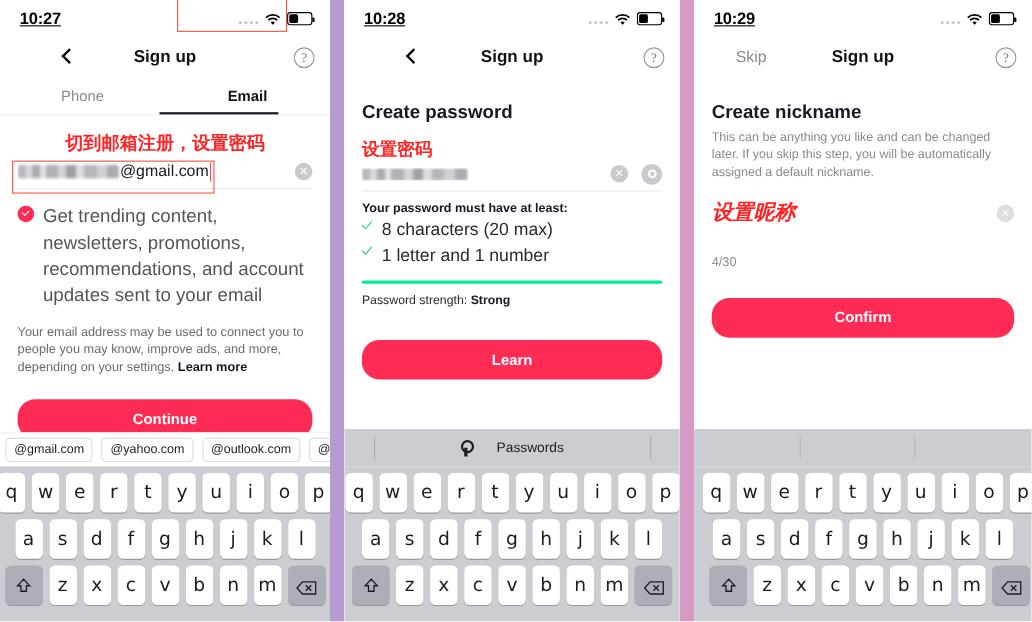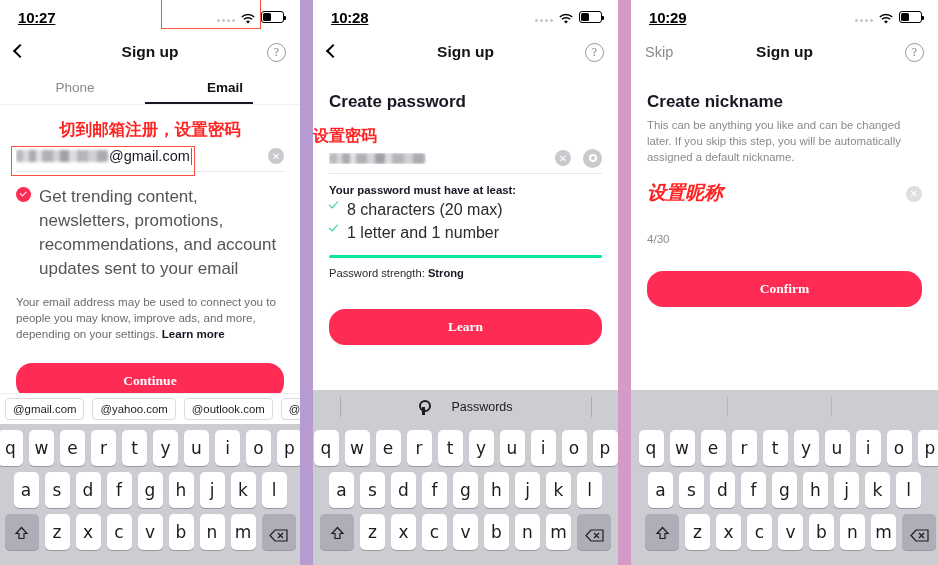--- a/index.html
+++ b/index.html
@@ -41,21 +41,21 @@
     content: ""; position: absolute; right: -3.2px; top: 3.5px;
     width: 2px; height: 4px; background: #000; border-radius: 0 1px 1px 0;
   }
   .batt span { display: block; height: 100%; background: #000; border-radius: 1.5px; }
 
   
   .navbar {
     height: 36px; display: flex; align-items: center; position: relative;
     padding: 0 14px;
   }
-  .nav-left { width: 52px; display: flex; align-items: center; }
+  .nav-left { width: 52px; display: flex; align-items: center; justify-content: flex-end; }
   .chev-back {
     width: 9px; height: 16px; position: relative; cursor: pointer;
   }
   .chev-back::before {
     content: ""; position: absolute; left: 1px; top: 2px;
     width: 8px; height: 8px; border-left: 2px solid #000; border-bottom: 2px solid #000;
     transform: rotate(45deg);
   }
   .skip-btn { font-size: 14.5px; color: #8a8a8e; cursor: pointer; }
   .nav-title {
@@ -150,30 +150,30 @@
     padding: 12px 16px 0 16px; font-size: 11.6px; line-height: 1.42; color: #6b6b70;
   }
   .legal b { color: #161823; }
 
   
   .btn {
     margin: 20px 16px 0 16px; height: 36px; background: #fe2c55;
     border-radius: 4px; color: #fff; font-size: 13.5px; font-weight: bold;
     display: flex; align-items: center; justify-content: center; cursor: pointer;
   }
-  .btn.rounded { border-radius: 16px; font-family: Liberation Serif, serif; }
+  .btn.rounded { border-radius: 16px; }
 
   
   .heading {
     padding: 22px 16px 0 16px; font-size: 17px; font-weight: bold; color: #161823;
   }
   .subtext {
     padding: 5px 16px 0 16px; font-size: 11.4px; line-height: 1.42; color: #8a8a8e;
   }
-  .ann-p2 { text-align: left; font-size: 16px; margin-top: 14px; }
+  .ann-p2 { text-align: left; padding-left: 16px; font-size: 16px; margin-top: 14px; }
   .ann-p3 { text-align: left; padding-left: 16px; font-size: 19px; font-style: italic; }
 
   
   .req-title {
     padding: 10px 16px 0 16px; font-size: 11.4px; font-weight: bold; color: #161823;
   }
   .req {
     display: flex; align-items: flex-start; gap: 8px; padding: 5px 16px 0 16px;
     font-size: 16px; color: #2a2a2e;
   }

